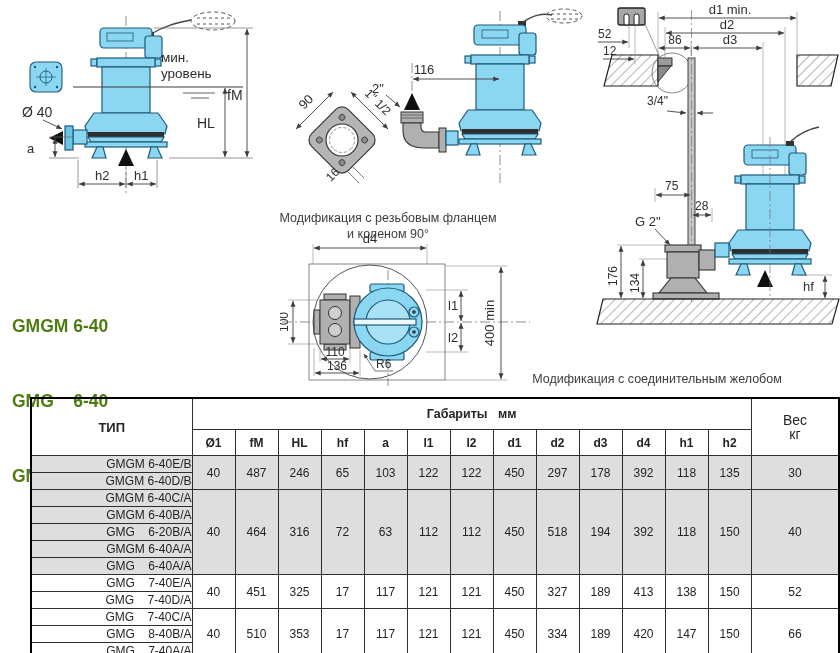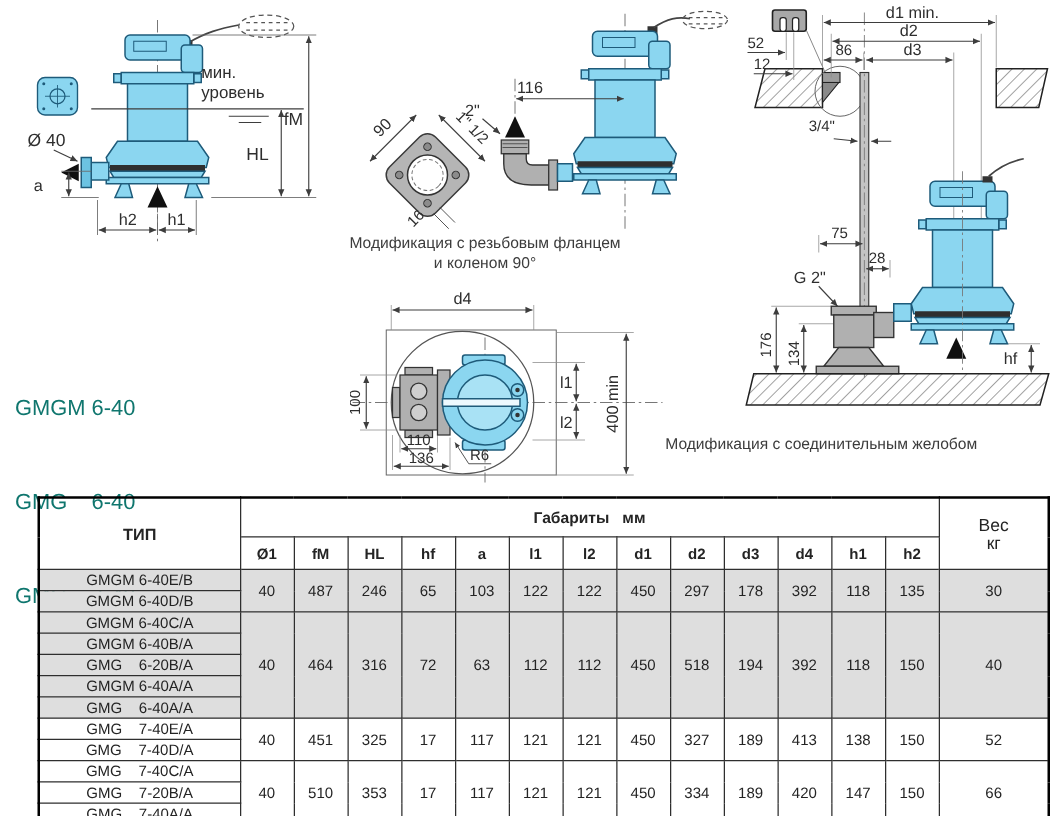--- a/index.html
+++ b/index.html
@@ -1,33 +1,33 @@
 <!DOCTYPE html>
 <html><head>
 <meta charset="utf-8">
 <style>
   html,body{margin:0;padding:0;background:#fff;}
   #page{position:relative;width:840px;height:653px;background:#ffffff;overflow:hidden;
         font-family:"Liberation Sans",sans-serif;color:#2b2b2b;}
   .abs{position:absolute;}
   svg text{font-family:"Liberation Sans",sans-serif;fill:#2e2e2e;}
-  .models{left:12px;top:264px;font-size:17.5px;font-weight:normal;line-height:25px;
-          color:#0f766e;white-space:pre;}
-  .caption{font-size:12.5px;color:#3c3c3c;text-align:center;line-height:16px;}
+  .models{left:12px;top:264px;font-size:17.5px;font-weight:bold;line-height:25px;
+          color:#4d7c0f;white-space:pre;}
+  .caption{font-size:12.5px;color:#3c3c3c;text-align:center;line-height:16px;margin-top:24px;}
   .cap1{left:266px;top:186px;width:244px;}
   .cap2{left:504px;top:347px;width:306px;}
   table.spec{position:absolute;left:30px;top:397px;width:808px;border-collapse:collapse;
              table-layout:fixed;font-size:12px;color:#242424;}
   table.spec{border:2px solid #000;}
   table.spec th,table.spec td{border:1px solid #2e2e2e;padding:0;}
   th.type-h{font-weight:bold;font-size:13px;}
   th.dims-h{font-weight:bold;font-size:12.5px;height:30px;white-space:pre;}
   th.weight-h{font-weight:normal;font-size:14px;line-height:14px;}
   th.dimcol{font-weight:bold;font-size:12px;height:25px;}
-  td.type-cell{white-space:pre;padding-left:16px;height:16px;font-size:12px;text-align:center;}
+  td.type-cell{white-space:pre;padding-left:16px;height:16px;font-size:12px;text-align:right;}
   td.num-cell{text-align:center;font-size:12px;}
   tr.shaded td{background:#dedede;}
 </style>
 </head>
 <body>
 
 <div id="page">
 
   <svg class="abs" style="left:15px;top:8px" width="245" height="192" viewBox="0 0 245 192">
     <defs>
@@ -470,21 +470,21 @@
           <td rowspan="3" class="num-cell">121</td>
           <td rowspan="3" class="num-cell">450</td>
           <td rowspan="3" class="num-cell">334</td>
           <td rowspan="3" class="num-cell">189</td>
           <td rowspan="3" class="num-cell">420</td>
           <td rowspan="3" class="num-cell">147</td>
           <td rowspan="3" class="num-cell">150</td>
           <td rowspan="3" class="num-cell">66</td>
         </tr>
         <tr>
-          <td class="type-cell">GMG    7-20B/A</td>
+          <td class="type-cell">GMG    8-40B/A</td>
         </tr>
         <tr>
           <td class="type-cell">GMG    7-40A/A</td>
         </tr>
       </tbody>
   </table>
 
 </div>
 
 </body></html>

